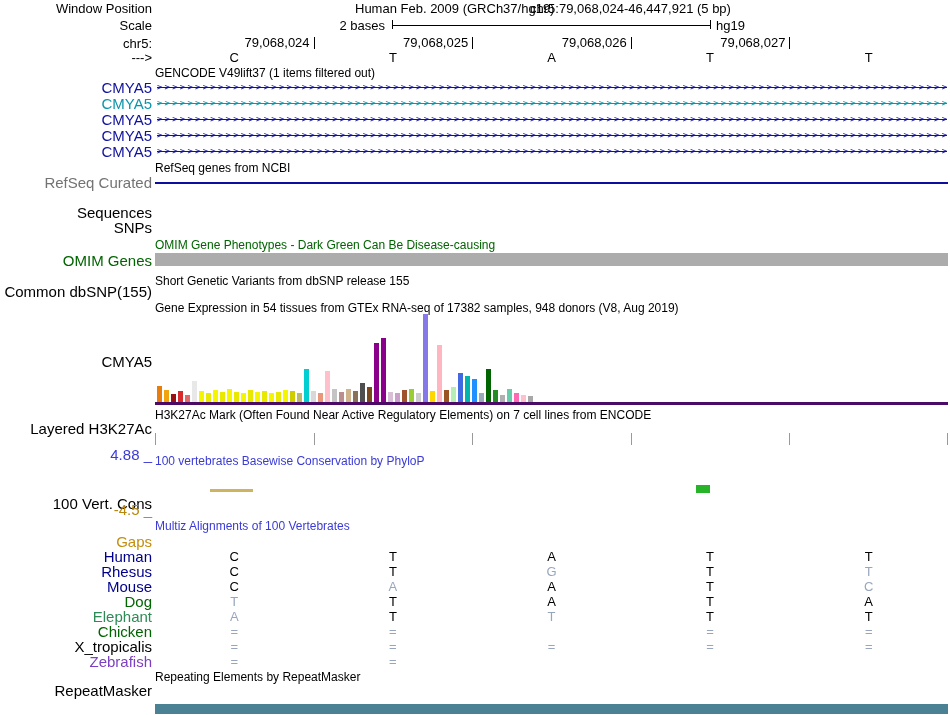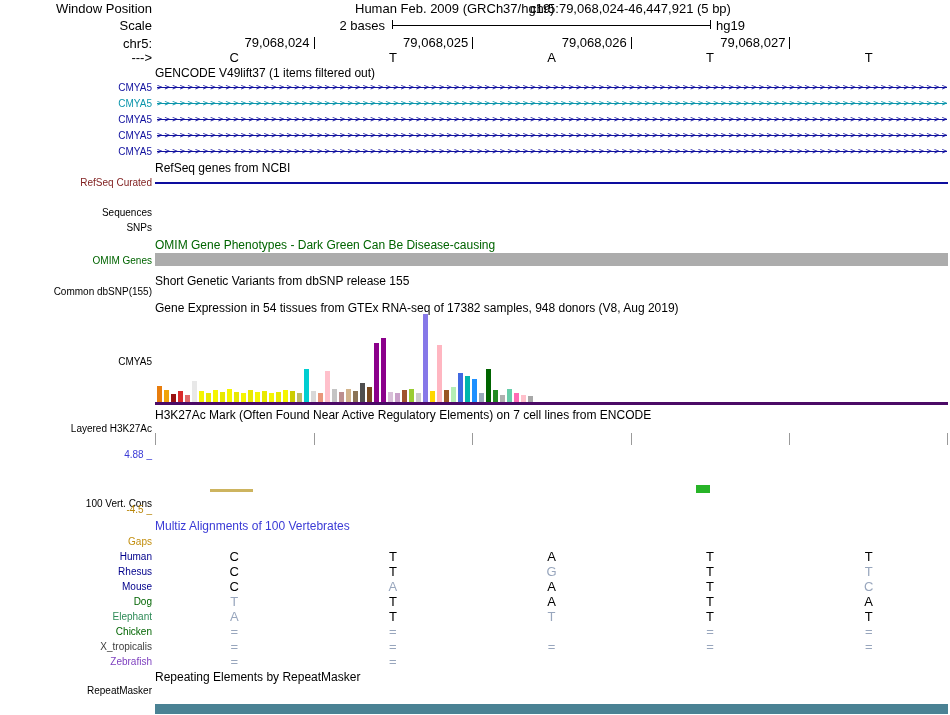--- a/index.html
+++ b/index.html
@@ -1,19 +1,19 @@
 <!DOCTYPE html>
 <html><head>
 <meta charset="utf-8">
 <style>
   html,body{margin:0;padding:0;background:#fff;}
   #browser{position:relative;width:950px;height:715px;background:#fff;overflow:hidden;
            font-family:"Liberation Sans",sans-serif;color:#000;}
   .abs{position:absolute;white-space:nowrap;}
-  .side{position:absolute;right:798px;white-space:nowrap;font-size:10px;line-height:14px;text-align:right;}
+  .side{position:absolute;right:798px;white-space:nowrap;font-size:15px;line-height:14px;text-align:right;}
   .ctitle{position:absolute;left:155px;width:793px;font-size:12px;line-height:14px;white-space:nowrap;}
   .hdr{font-size:13px;line-height:15px;}
   .num{position:absolute;top:0;text-align:right;font-size:13px;line-height:13px;}
   .vtick{position:absolute;top:1px;width:1px;height:12px;background:#000;}
   .bletter{position:absolute;transform:translateX(-50%);font-size:13px;line-height:15px;}
   .scalebar{position:absolute;border-left:1px solid #000;border-right:1px solid #000;}
   .scalebar::before{content:"";position:absolute;left:0;right:0;top:50%;border-top:1px solid #000;}
   .arrowline{position:absolute;left:157px;width:790px;height:14px;overflow:hidden;
              font-family:"DejaVu Sans Mono",monospace;font-size:9px;letter-spacing:2.2px;line-height:13px;white-space:nowrap;}
   .arrowline::before{content:"";position:absolute;left:0;right:0;top:6px;border-top:1px solid currentColor;}
@@ -72,21 +72,21 @@
   <span class="side" style="top: 97px; color: rgb(11, 149, 171);">CMYA5</span>
   <div class="arrowline" style="top: 97px; color: rgb(11, 149, 171);">&gt;&gt;&gt;&gt;&gt;&gt;&gt;&gt;&gt;&gt;&gt;&gt;&gt;&gt;&gt;&gt;&gt;&gt;&gt;&gt;&gt;&gt;&gt;&gt;&gt;&gt;&gt;&gt;&gt;&gt;&gt;&gt;&gt;&gt;&gt;&gt;&gt;&gt;&gt;&gt;&gt;&gt;&gt;&gt;&gt;&gt;&gt;&gt;&gt;&gt;&gt;&gt;&gt;&gt;&gt;&gt;&gt;&gt;&gt;&gt;&gt;&gt;&gt;&gt;&gt;&gt;&gt;&gt;&gt;&gt;&gt;&gt;&gt;&gt;&gt;&gt;&gt;&gt;&gt;&gt;&gt;&gt;&gt;&gt;&gt;&gt;&gt;&gt;&gt;&gt;&gt;&gt;&gt;&gt;&gt;&gt;&gt;&gt;&gt;&gt;&gt;&gt;&gt;&gt;&gt;&gt;&gt;&gt;&gt;&gt;&gt;&gt;&gt;&gt;&gt;&gt;&gt;&gt;&gt;&gt;&gt;&gt;&gt;&gt;&gt;&gt;&gt;&gt;&gt;&gt;&gt;&gt;&gt;&gt;&gt;&gt;&gt;&gt;&gt;&gt;&gt;&gt;&gt;&gt;&gt;&gt;&gt;&gt;&gt;&gt;&gt;&gt;&gt;&gt;&gt;&gt;&gt;&gt;&gt;&gt;&gt;&gt;&gt;&gt;&gt;&gt;&gt;&gt;&gt;&gt;</div>
   <span class="side" style="top: 113px; color: rgb(16, 16, 158);">CMYA5</span>
   <div class="arrowline" style="top: 113px; color: rgb(16, 16, 158);">&gt;&gt;&gt;&gt;&gt;&gt;&gt;&gt;&gt;&gt;&gt;&gt;&gt;&gt;&gt;&gt;&gt;&gt;&gt;&gt;&gt;&gt;&gt;&gt;&gt;&gt;&gt;&gt;&gt;&gt;&gt;&gt;&gt;&gt;&gt;&gt;&gt;&gt;&gt;&gt;&gt;&gt;&gt;&gt;&gt;&gt;&gt;&gt;&gt;&gt;&gt;&gt;&gt;&gt;&gt;&gt;&gt;&gt;&gt;&gt;&gt;&gt;&gt;&gt;&gt;&gt;&gt;&gt;&gt;&gt;&gt;&gt;&gt;&gt;&gt;&gt;&gt;&gt;&gt;&gt;&gt;&gt;&gt;&gt;&gt;&gt;&gt;&gt;&gt;&gt;&gt;&gt;&gt;&gt;&gt;&gt;&gt;&gt;&gt;&gt;&gt;&gt;&gt;&gt;&gt;&gt;&gt;&gt;&gt;&gt;&gt;&gt;&gt;&gt;&gt;&gt;&gt;&gt;&gt;&gt;&gt;&gt;&gt;&gt;&gt;&gt;&gt;&gt;&gt;&gt;&gt;&gt;&gt;&gt;&gt;&gt;&gt;&gt;&gt;&gt;&gt;&gt;&gt;&gt;&gt;&gt;&gt;&gt;&gt;&gt;&gt;&gt;&gt;&gt;&gt;&gt;&gt;&gt;&gt;&gt;&gt;&gt;&gt;&gt;&gt;&gt;&gt;&gt;&gt;&gt;</div>
   <span class="side" style="top: 129px; color: rgb(16, 16, 158);">CMYA5</span>
   <div class="arrowline" style="top: 129px; color: rgb(16, 16, 158);">&gt;&gt;&gt;&gt;&gt;&gt;&gt;&gt;&gt;&gt;&gt;&gt;&gt;&gt;&gt;&gt;&gt;&gt;&gt;&gt;&gt;&gt;&gt;&gt;&gt;&gt;&gt;&gt;&gt;&gt;&gt;&gt;&gt;&gt;&gt;&gt;&gt;&gt;&gt;&gt;&gt;&gt;&gt;&gt;&gt;&gt;&gt;&gt;&gt;&gt;&gt;&gt;&gt;&gt;&gt;&gt;&gt;&gt;&gt;&gt;&gt;&gt;&gt;&gt;&gt;&gt;&gt;&gt;&gt;&gt;&gt;&gt;&gt;&gt;&gt;&gt;&gt;&gt;&gt;&gt;&gt;&gt;&gt;&gt;&gt;&gt;&gt;&gt;&gt;&gt;&gt;&gt;&gt;&gt;&gt;&gt;&gt;&gt;&gt;&gt;&gt;&gt;&gt;&gt;&gt;&gt;&gt;&gt;&gt;&gt;&gt;&gt;&gt;&gt;&gt;&gt;&gt;&gt;&gt;&gt;&gt;&gt;&gt;&gt;&gt;&gt;&gt;&gt;&gt;&gt;&gt;&gt;&gt;&gt;&gt;&gt;&gt;&gt;&gt;&gt;&gt;&gt;&gt;&gt;&gt;&gt;&gt;&gt;&gt;&gt;&gt;&gt;&gt;&gt;&gt;&gt;&gt;&gt;&gt;&gt;&gt;&gt;&gt;&gt;&gt;&gt;&gt;&gt;&gt;&gt;</div>
   <span class="side" style="top: 145px; color: rgb(16, 16, 158);">CMYA5</span>
   <div class="arrowline" style="top: 145px; color: rgb(16, 16, 158);">&gt;&gt;&gt;&gt;&gt;&gt;&gt;&gt;&gt;&gt;&gt;&gt;&gt;&gt;&gt;&gt;&gt;&gt;&gt;&gt;&gt;&gt;&gt;&gt;&gt;&gt;&gt;&gt;&gt;&gt;&gt;&gt;&gt;&gt;&gt;&gt;&gt;&gt;&gt;&gt;&gt;&gt;&gt;&gt;&gt;&gt;&gt;&gt;&gt;&gt;&gt;&gt;&gt;&gt;&gt;&gt;&gt;&gt;&gt;&gt;&gt;&gt;&gt;&gt;&gt;&gt;&gt;&gt;&gt;&gt;&gt;&gt;&gt;&gt;&gt;&gt;&gt;&gt;&gt;&gt;&gt;&gt;&gt;&gt;&gt;&gt;&gt;&gt;&gt;&gt;&gt;&gt;&gt;&gt;&gt;&gt;&gt;&gt;&gt;&gt;&gt;&gt;&gt;&gt;&gt;&gt;&gt;&gt;&gt;&gt;&gt;&gt;&gt;&gt;&gt;&gt;&gt;&gt;&gt;&gt;&gt;&gt;&gt;&gt;&gt;&gt;&gt;&gt;&gt;&gt;&gt;&gt;&gt;&gt;&gt;&gt;&gt;&gt;&gt;&gt;&gt;&gt;&gt;&gt;&gt;&gt;&gt;&gt;&gt;&gt;&gt;&gt;&gt;&gt;&gt;&gt;&gt;&gt;&gt;&gt;&gt;&gt;&gt;&gt;&gt;&gt;&gt;&gt;&gt;&gt;</div>
 
   <div class="ctitle" style="top:161px">RefSeq genes from NCBI</div>
-  <span class="side" style="top: 176px; color: #7f1d1d;">RefSeq Curated</span>
+  <span class="side" style="top: 176px; color: #737373;">RefSeq Curated</span>
   <div class="trackbar" style="top: 182px; height: 2px; background: rgb(13, 13, 158);"></div>
 
   <span class="side" style="top:206px">Sequences</span>
   <span class="side" style="top:221px">SNPs</span>
 
   <div class="ctitle" style="top: 238px; color: rgb(0, 100, 0);">OMIM Gene Phenotypes - Dark Green Can Be Disease-causing</div>
   <span class="side" style="top: 254px; color: rgb(0, 100, 0);">OMIM Genes</span>
   <div class="trackbar" style="top: 253px; height: 13px; background: rgb(172, 172, 172);"></div>
 
   <div class="ctitle" style="top:274px">Short Genetic Variants from dbSNP release 155</div>
@@ -157,20 +157,21 @@
   <div id="h3k-ticks">
       <div class="htick" style="left: 155px;"></div>
       <div class="htick" style="left: 313.6px;"></div>
       <div class="htick" style="left: 472.2px;"></div>
       <div class="htick" style="left: 630.8px;"></div>
       <div class="htick" style="left: 789.4px;"></div>
       <div class="htick" style="left: 947px;"></div>
     </div>
 
   <span class="side" style="top: 448px; color: rgb(58, 58, 214);">4.88 _</span>
+  <div class="ctitle" style="top: 454px; color: rgb(58, 58, 214);">100 vertebrates Basewise Conservation by PhyloP</div>
   <span class="side" style="top: 485px; color: #000000; margin-top: 12px;">100 Vert. Cons</span>
   <span class="side" style="top: 503px; color: rgb(184, 134, 11);">-4.5 _</span>
   <div id="phylop-marks">
       <div style="position: absolute; left: 210px; top: 489px; width: 43px; height: 3px; background: rgb(205, 180, 95);"></div>
       <div style="position: absolute; left: 696px; top: 485px; width: 14px; height: 8px; background: rgb(40, 180, 40);"></div>
     </div>
 
   <div class="ctitle" style="top: 519px; color: rgb(58, 58, 214);">Multiz Alignments of 100 Vertebrates</div>
 
   <span class="side" style="top: 535px; color: rgb(194, 142, 14);">Gaps</span>
@@ -215,21 +216,21 @@
       <span class="mcell dark" style="left: 555.1px;">T</span>
       <span class="mcell dark" style="left: 713.7px;">T</span>
     </div>
   <span class="side" style="top: 625px; color: rgb(0, 100, 0);">Chicken</span>
   <div class="mrow" style="top:625px">
       <span class="mcell light" style="left: 79.3px;">=</span>
       <span class="mcell light" style="left: 237.9px;">=</span>
       <span class="mcell light" style="left: 555.1px;">=</span>
       <span class="mcell light" style="left: 713.7px;">=</span>
     </div>
-  <span class="side" style="top: 640px; color: #404040;">X_tropicalis</span>
+  <span class="side" style="top: 640px; color: #000000;">X_tropicalis</span>
   <div class="mrow" style="top:640px">
       <span class="mcell light" style="left: 79.3px;">=</span>
       <span class="mcell light" style="left: 237.9px;">=</span>
       <span class="mcell light" style="left: 396.5px;">=</span>
       <span class="mcell light" style="left: 555.1px;">=</span>
       <span class="mcell light" style="left: 713.7px;">=</span>
     </div>
   <span class="side" style="top: 655px; color: rgb(125, 63, 191);">Zebrafish</span>
   <div class="mrow" style="top:655px">
       <span class="mcell light" style="left: 79.3px;">=</span>

